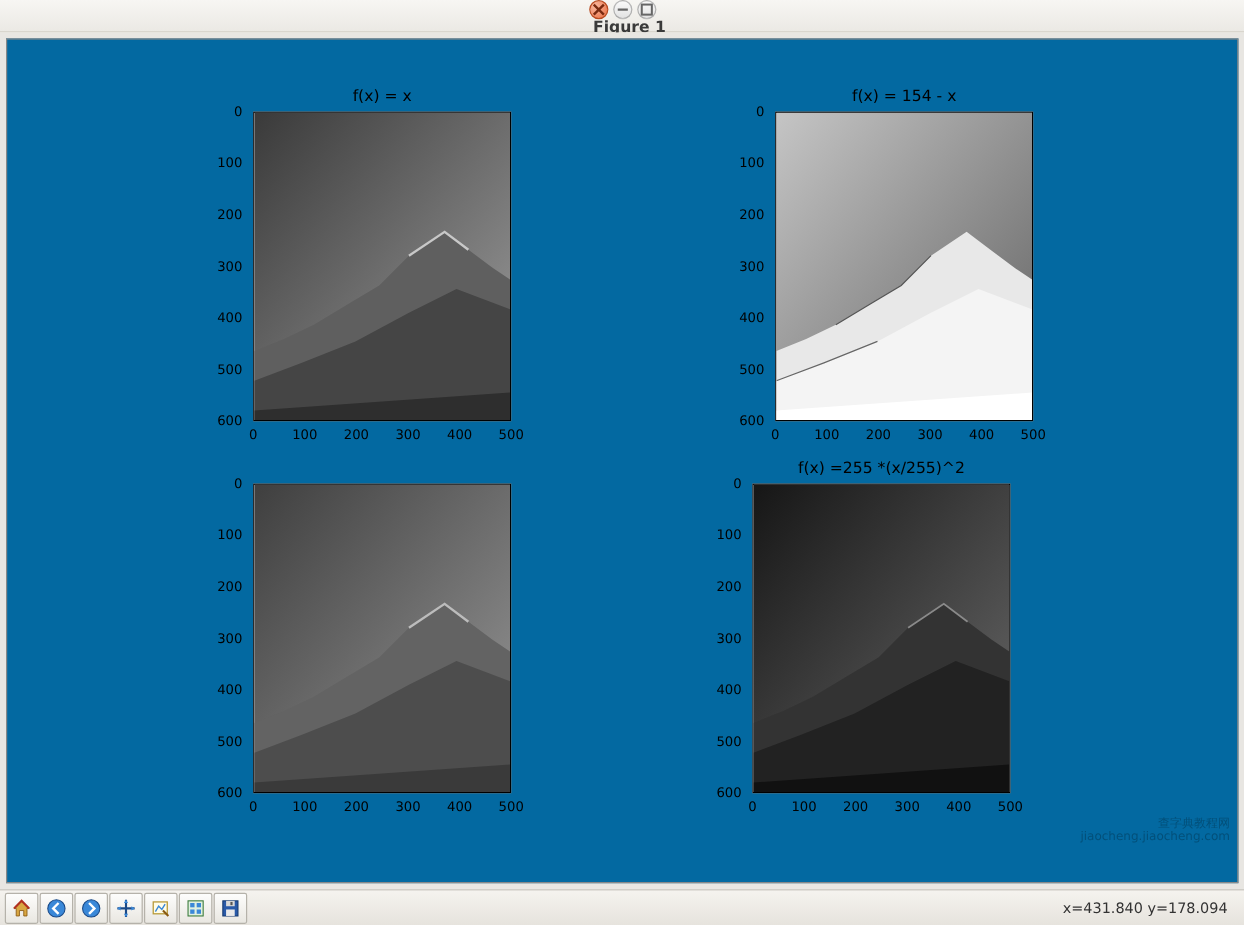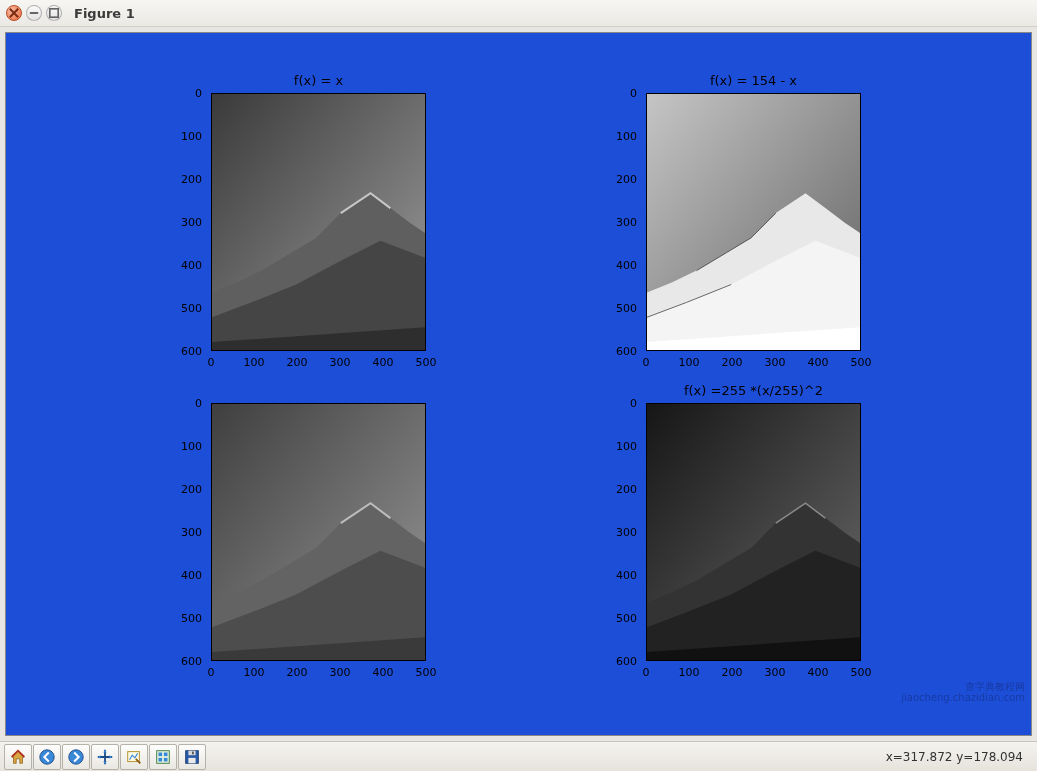--- a/index.html
+++ b/index.html
@@ -15,20 +15,21 @@
       overflow: hidden;
       position: relative;
     }
     .window-titlebar {
       height: 27px;
       background: linear-gradient(to bottom, #f7f6f3, #ebe9e4);
       border-bottom: 1px solid #d4d0c8;
       display: flex;
       align-items: center;
       padding: 0 6px;
+      flex-direction: column;
     }
     .window-buttons {
       display: flex;
       gap: 4px;
       align-items: center;
     }
     .win-btn {
       width: 16px;
       height: 16px;
       border-radius: 50%;
@@ -53,35 +54,35 @@
     .content-outer {
       position: absolute;
       top: 27px;
       left: 0;
       right: 0;
       bottom: 30px;
       padding: 5px;
       background: #e8e6e2;
     }
     .figure-canvas {
-      background: #1d4ed8;
+      background: #0369a1;
       border: 1px solid #888;
       width: 100%;
       height: 100%;
       position: relative;
     }
     .subplot {
       position: absolute;
       width: 350px;
       height: 300px;
     }
     .subplot.tl { left: 150px; top: 38px; }
     .subplot.tr { left: 585px; top: 38px; }
     .subplot.bl { left: 150px; top: 348px; }
-    .subplot.br { left: 585px; top: 348px; }
+    .subplot.br { left: 566px; top: 348px; }
 
     .subplot-title {
       position: absolute;
       top: 2px;
       left: 55px;
       right: 0;
       width: 215px;
       text-align: center;
       font-size: 13px;
       color: #000;
@@ -334,21 +335,21 @@
           <div class="x-tick" style="left: 43px;">100</div>
           <div class="x-tick" style="left: 86px;">200</div>
           <div class="x-tick" style="left: 129px;">300</div>
           <div class="x-tick" style="left: 172px;">400</div>
           <div class="x-tick" style="left: 215px;">500</div>
         </div>
     </div>
 
     <div class="watermark">
       <div>查字典教程网</div>
-      <div>jiaocheng.chazidian.com</div>
+      <div>jiaocheng.jiaocheng.com</div>
     </div>
 
   </div>
 </div>
 
 <div class="toolbar">
   <div class="tool-btn">
     <svg viewBox="0 0 20 20">
         <path d="M3,10 L10,3 L17,10 L15,10 L15,17 L12,17 L12,12 L8,12 L8,17 L5,17 L5,10 Z" fill="#d9a742" stroke="#8a5a12" stroke-width="0.8"></path>
         <path d="M3,10 L10,3 L17,10" fill="none" stroke="#b03020" stroke-width="2"></path>
@@ -390,14 +391,14 @@
   </div>
   <div class="tool-btn">
     <svg viewBox="0 0 20 20">
         <rect x="3" y="3" width="14" height="14" fill="#2a5aa8" stroke="#163a70"></rect>
         <rect x="6" y="3" width="8" height="5" fill="#d8d8d8"></rect>
         <rect x="6" y="11" width="8" height="6" fill="#eaeaea"></rect>
         <rect x="10" y="4" width="2" height="3" fill="#555"></rect>
       </svg>
   </div>
   <div class="toolbar-spacer"></div>
-  <div class="coord-text">x=317.872  y=178.094</div>
+  <div class="coord-text">x=431.840  y=178.094</div>
 </div>
 
 </body></html>

